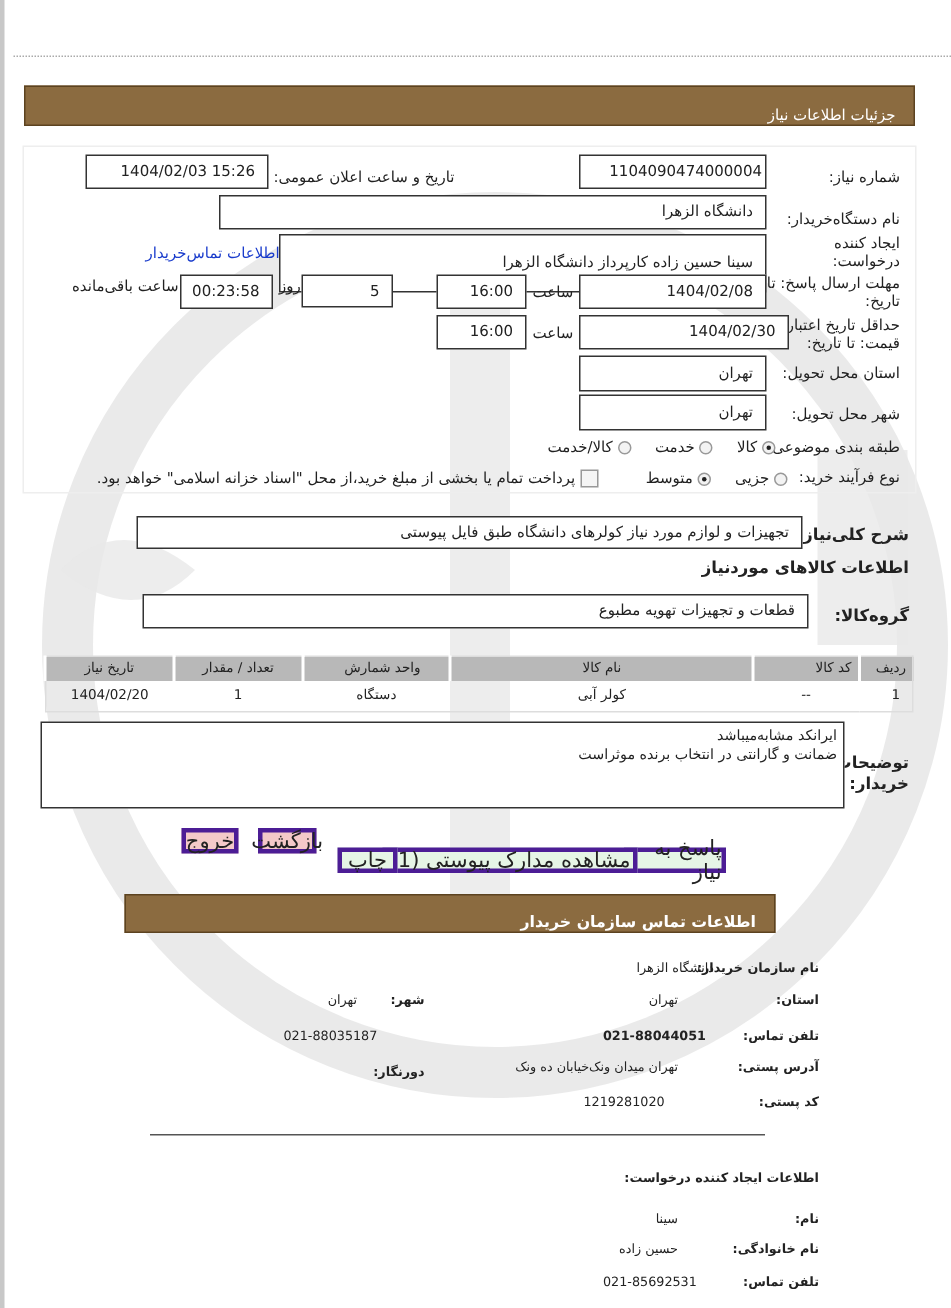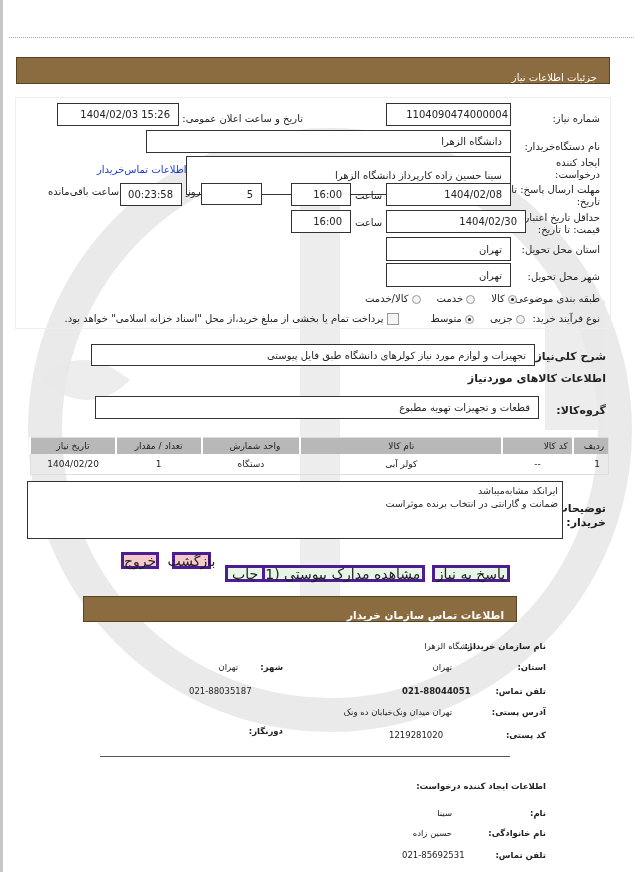--- a/index.html
+++ b/index.html
@@ -171,41 +171,41 @@
     </tr>
   </tbody>
 </table>
 
 <div class="lbl bold" style="right:28px; top:502px; width:42px; white-space:normal; line-height:14px;">توضیحات خریدار:</div>
 <div class="box" style="left:27px; top:481px; width:536px; height:58px; display:block; padding:2px 4px; font-size:9.5px; line-height:13px;">
   <div>ایرانکد مشابه‌میباشد</div>
   <div>ضمانت و گارانتی در انتخاب برنده موثراست</div>
 </div>
 
-<div class="btn green" style="left:432px; top:552px; width:78px;">پاسخ به نیاز</div>
+<div class="btn green" style="left:416px; top:552px; width:68px;">پاسخ به نیاز</div>
 <div class="btn green" style="left:255px; top:552px; width:170px;">مشاهده مدارک پیوستی (1)</div>
 <div class="btn green" style="left:225px; top:552px; width:40px;">چاپ</div>
 <div class="btn red" style="left:172px; top:552px; width:39px;">بازگشت</div>
 <div class="btn red" style="left:121px; top:552px; width:38px;">خروج</div>
 
 <div class="band" style="left:83px; top:596px; width:434px; height:26px; font-weight:bold; font-size:10.5px;">
   <span>اطلاعات تماس سازمان خریدار</span>
 </div>
 
 <div class="info-lbl" style="right:88px; top:641px;">نام سازمان خریدار:</div>
 <div class="info-val" style="right:158px; top:641px;">دانشگاه الزهرا</div>
 
 <div class="info-lbl" style="right:88px; top:662px;">استان:</div>
 <div class="info-val" style="right:182px; top:662px;">تهران</div>
 <div class="info-lbl" style="right:351px; top:662px;">شهر:</div>
 <div class="info-val" style="right:396px; top:662px;">تهران</div>
 
 <div class="info-lbl" style="right:88px; top:686px;">تلفن تماس:</div>
 <div class="info-val" style="left:402px; top:686px;font-weight:bold;">021-88044051</div>
-<div class="info-lbl" style="right:351px; top:726px;">دورنگار:</div>
+<div class="info-lbl" style="right:351px; top:710px;">دورنگار:</div>
 <div class="info-val" style="left:189px; top:686px;">021-88035187</div>
 
 <div class="info-lbl" style="right:88px; top:707px;">آدرس پستی:</div>
 <div class="info-val" style="right:182px; top:707px;">تهران میدان ونک‌خیابان ده ونک</div>
 
 <div class="info-lbl" style="right:88px; top:730px;">کد پستی:</div>
 <div class="info-val" style="left:389px; top:730px;">1219281020</div>
 
 <div class="hr"></div>
 

